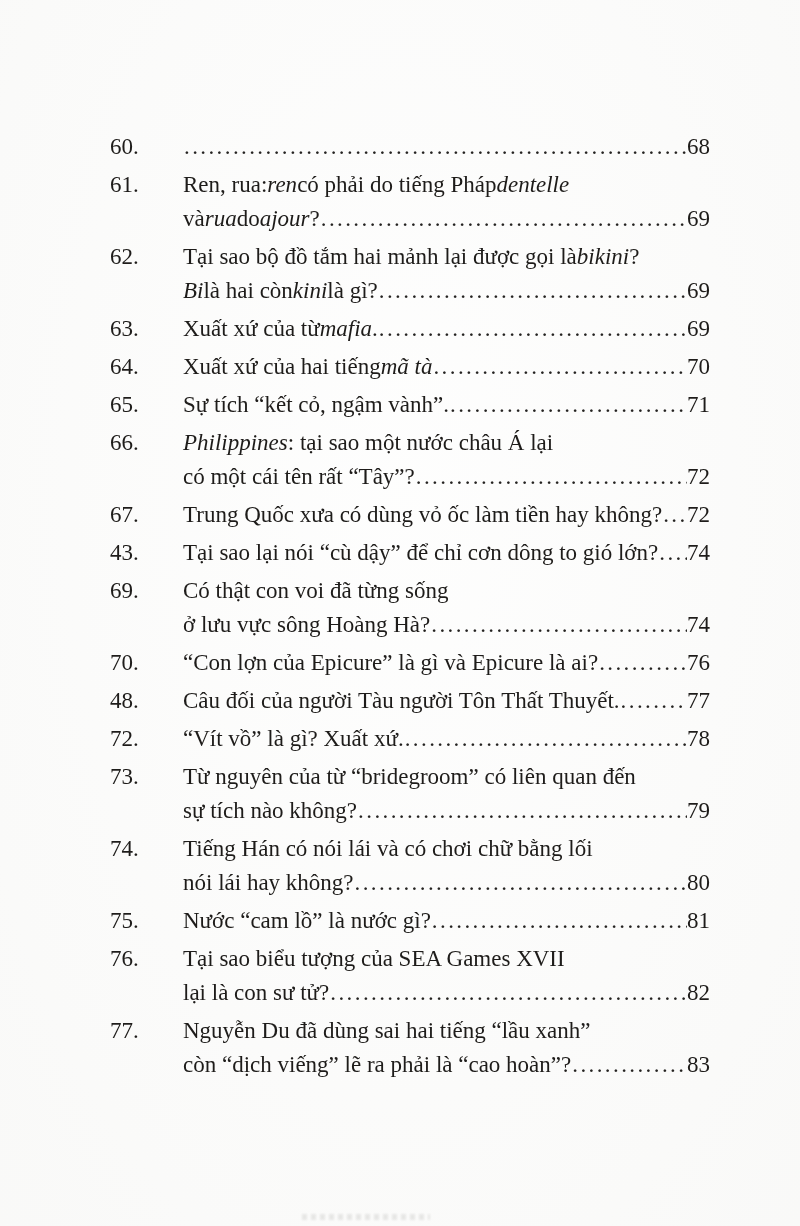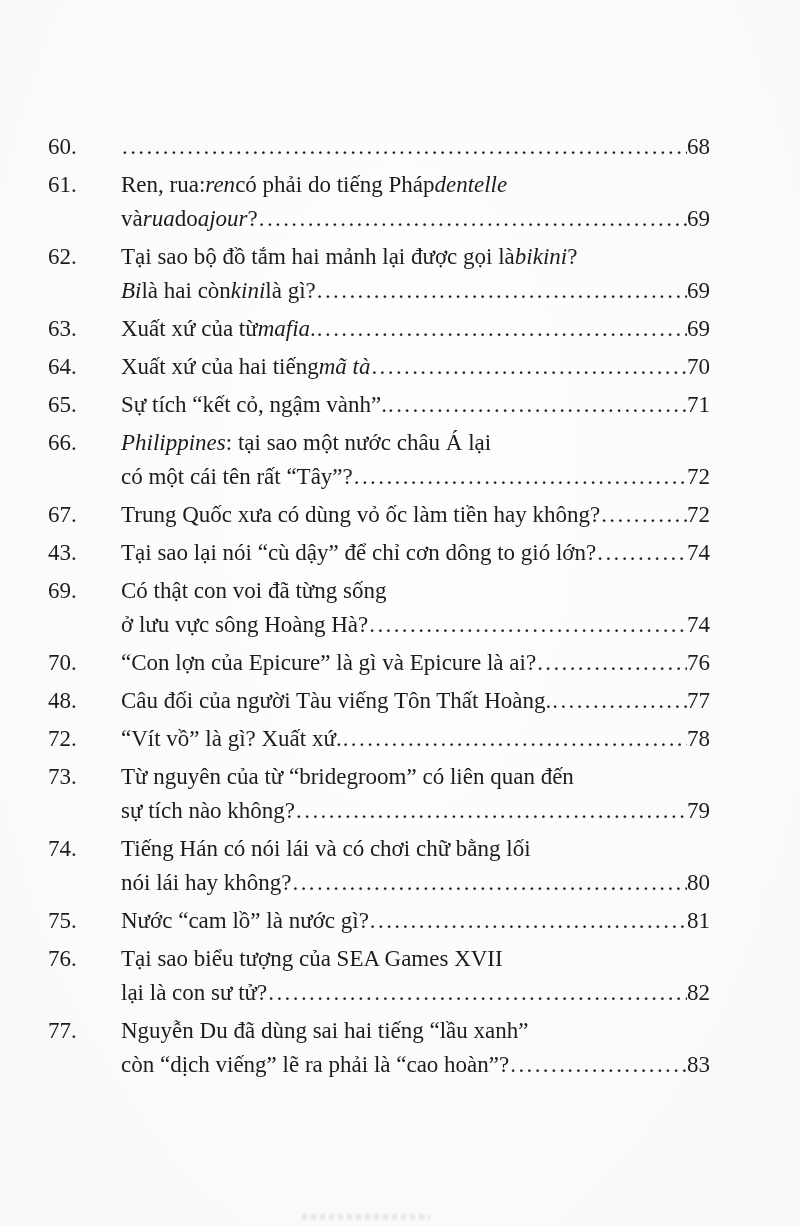--- a/index.html
+++ b/index.html
@@ -7,21 +7,21 @@
     padding: 0;
     background: #ffffff;
   }
   .book-page {
     position: relative;
     width: 800px;
     height: 1226px;
     box-sizing: border-box;
     background: #fcfcfb;
     background-image: radial-gradient(ellipse at 50% 40%, rgba(255,255,255,0.6), rgba(240,240,238,0.25));
-    padding: 130px 90px 0 48px;
+    padding: 130px 90px 0 110px;
     font-family: "Liberation Serif", "DejaVu Serif", serif;
     font-size: 23px;
     color: #1e1c1a;
     overflow: hidden;
   }
   .toc-list { width: 100%; }
   .entry {
     display: flex;
     align-items: flex-start;
     margin-bottom: 4px;
@@ -206,21 +206,21 @@
             <span class="seg">“Con lợn của Epicure” là gì và Epicure là ai? </span>
             <span class="leader">........................................................................................................................................................................................................</span>
             <span class="page-num">76</span>
           </div>
         </div>
       </div>
       <div class="entry">
         <div class="num">48.</div>
         <div class="content">
           <div class="line">
-            <span class="seg">Câu đối của người Tàu viếng Tôn Thất Hoàng. </span>
+            <span class="seg">Câu đối của người Tàu người Tôn Thất Thuyết. </span>
             <span class="leader">........................................................................................................................................................................................................</span>
             <span class="page-num">77</span>
           </div>
         </div>
       </div>
       <div class="entry">
         <div class="num">72.</div>
         <div class="content">
           <div class="line">
             <span class="seg">“Vít vồ” là gì? Xuất xứ. </span>

